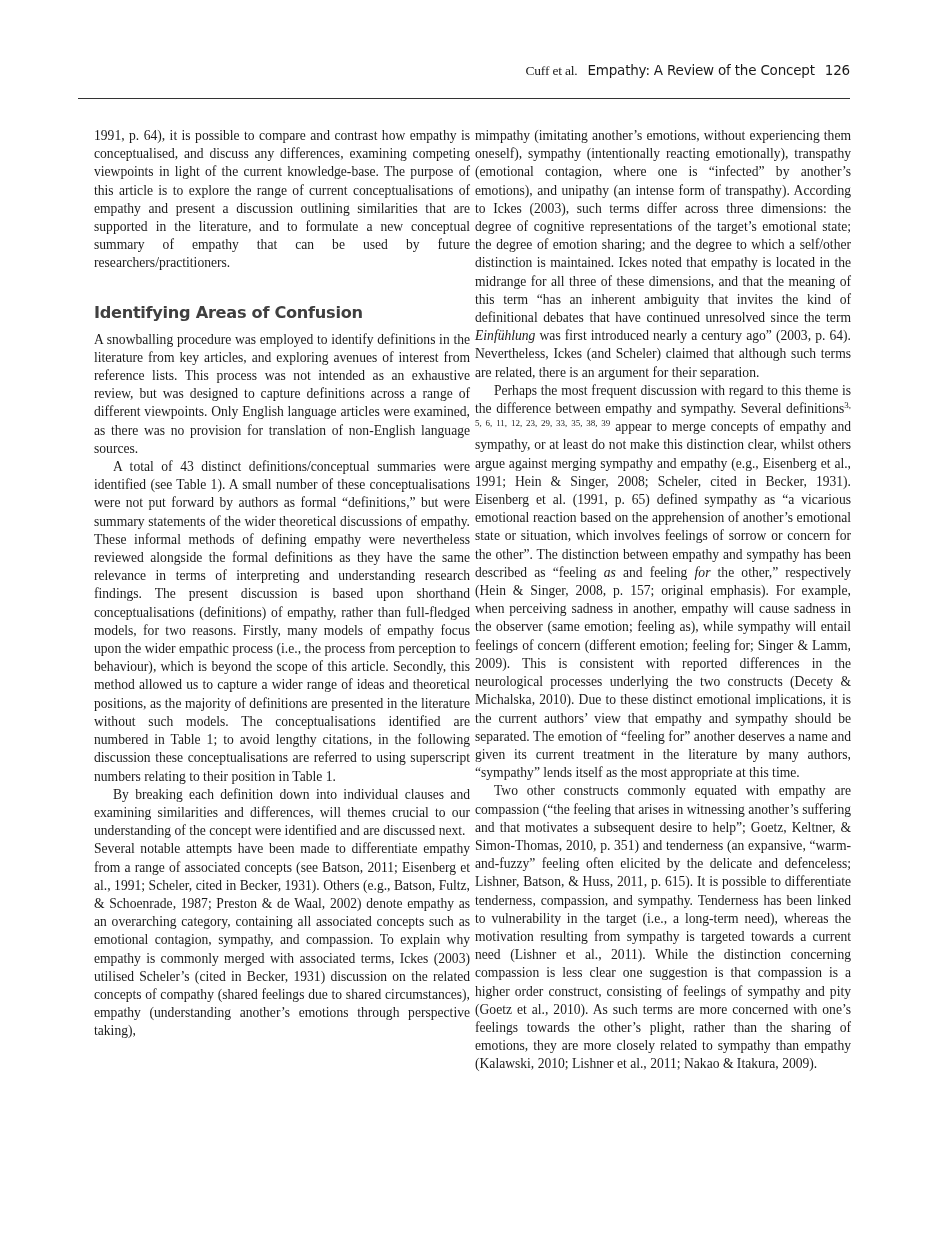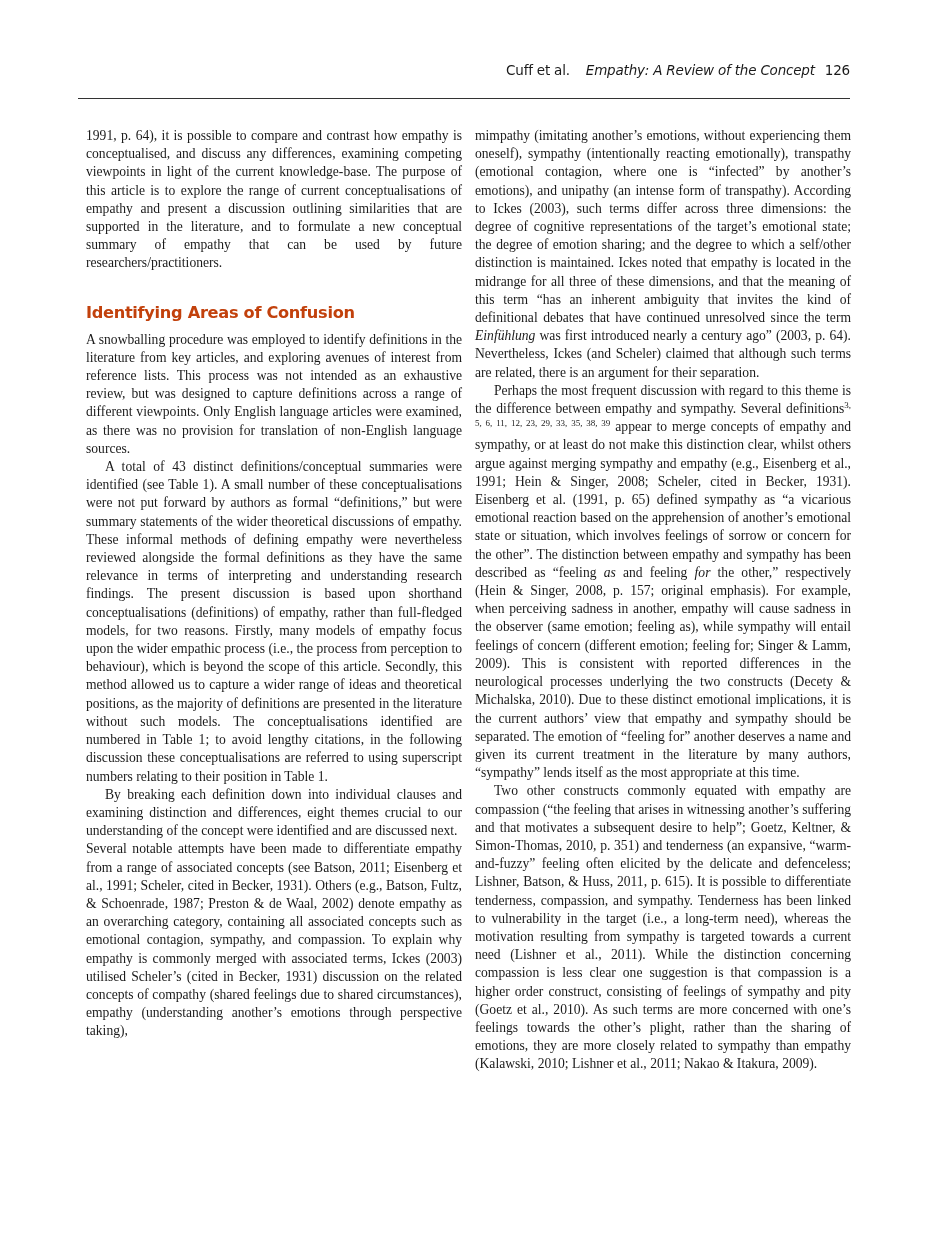--- a/index.html
+++ b/index.html
@@ -2,59 +2,59 @@
 <html><head>
   <meta charset="utf-8">
   <style>
     html, body { margin: 0; padding: 0; background: #ffffff; }
     body { width: 925px; height: 1234px; position: relative; overflow: hidden; }
     .header {
       position: absolute; left: 78px; top: 62px; width: 772px; height: 26px;
       text-align: right; font-family: "DejaVu Sans", sans-serif; font-size: 13.5px; color: #1a1a1a;
       letter-spacing: -0.2px;
     }
-    .header .authors { margin-right: 16px; }
-    .header .title { font-style: italic; margin-right: 10px; }
+    .header .authors { margin-right: 10px; font-family: Liberation Serif, serif; }
+    .header .title { margin-right: 10px; }
     .rule {
       position: absolute; left: 78px; top: 98px; width: 772px; height: 0;
       border-top: 1.3px solid #333;
     }
     .col {
       position: absolute; top: 127px; width: 376px;
       font-family: "Liberation Serif", serif; font-size: 13.6px; line-height: 18.2px;
       color: #1a1a1a; text-align: justify; hyphens: manual;
     }
-    .col-left { left: 86px; }
+    .col-left { left: 94px; }
     .col-right { left: 475px; }
     .col p { margin: 0; }
     .col p.indent { text-indent: 19px; }
     .col h2 {
       font-family: "DejaVu Sans", sans-serif; font-weight: bold; font-size: 16.2px;
-      line-height: 21px; margin: 0; color: #c2410c; letter-spacing: -0.3px; text-align: left;
+      line-height: 21px; margin: 0; color: #404040; letter-spacing: -0.3px; text-align: left;
     }
     .h-identify { margin-top: 29px !important; margin-bottom: 8px !important; }
     .h-distinguish { margin-top: 30px !important; margin-bottom: 8px !important; }
     sup { font-size: 9px; line-height: 0; vertical-align: 5px; }
     em { }
   </style>
 </head>
 <body>
 
 <div class="header">
   <span class="authors">Cuff et al.</span><span class="title">Empathy: A Review of the Concept</span><span class="pagenum">126</span>
 </div>
 <div class="rule"></div>
 
 <div class="col col-left">
   <p>1991, p. 64), it is possible to compare and contrast how empathy is conceptualised, and discuss any differences, examining com­peting viewpoints in light of the current knowledge-base. The purpose of this article is to explore the range of current concep­tualisations of empathy and present a discussion outlining simi­larities that are supported in the literature, and to formulate a new conceptual summary of empathy that can be used by future researchers/practitioners.</p>
 
   <h2 class="h-identify">Identifying Areas of Confusion</h2>
   <p>A snowballing procedure was employed to identify definitions in the literature from key articles, and exploring avenues of interest from reference lists. This process was not intended as an exhaustive review, but was designed to capture definitions across a range of different viewpoints. Only English language articles were examined, as there was no provision for translation of non-English language sources.</p>
   <p class="indent">A total of 43 distinct definitions/conceptual summaries were identified (see Table 1). A small number of these conceptualisa­tions were not put forward by authors as formal “definitions,” but were summary statements of the wider theoretical discus­sions of empathy. These informal methods of defining empathy were nevertheless reviewed alongside the formal definitions as they have the same relevance in terms of interpreting and under­standing research findings. The present discussion is based upon shorthand conceptualisations (definitions) of empathy, rather than full-fledged models, for two reasons. Firstly, many models of empathy focus upon the wider empathic process (i.e., the process from perception to behaviour), which is beyond the scope of this article. Secondly, this method allowed us to cap­ture a wider range of ideas and theoretical positions, as the majority of definitions are presented in the literature without such models. The conceptualisations identified are numbered in Table 1; to avoid lengthy citations, in the following discussion these conceptualisations are referred to using superscript num­bers relating to their position in Table 1.</p>
-  <p class="indent">By breaking each definition down into individual clauses and examining distinction and differences, eight themes crucial to our understanding of the concept were identified and are dis­cussed next.</p>
+  <p class="indent">By breaking each definition down into individual clauses and examining similarities and differences, will themes crucial to our understanding of the concept were identified and are dis­cussed next.</p>
 
   <p>Several notable attempts have been made to differentiate empa­thy from a range of associated concepts (see Batson, 2011; Eisenberg et al., 1991; Scheler, cited in Becker, 1931). Others (e.g., Batson, Fultz, &amp; Schoenrade, 1987; Preston &amp; de Waal, 2002) denote empathy as an overarching category, containing all associated concepts such as emotional contagion, sympathy, and compassion. To explain why empathy is commonly merged with associated terms, Ickes (2003) utilised Scheler’s (cited in Becker, 1931) discussion on the related concepts of compathy (shared feelings due to shared circumstances), empathy (under­standing another’s emotions through perspective taking),</p>
 </div>
 
 <div class="col col-right">
   <p><span>mimpathy (imitating another’s emotions, without experiencing them oneself), sympathy (intentionally reacting emotionally), transpathy (emotional contagion, where one is “infected” by another’s emotions), and unipathy (an intense form of transpa­thy). According to Ickes (2003), such terms differ across three dimensions: the degree of cognitive representations of the tar­get’s emotional state; the degree of emotion sharing; and the degree to which a self/other distinction is maintained. Ickes noted that empathy is located in the midrange for all three of these dimensions, and that the meaning of this term “has an inherent ambiguity that invites the kind of definitional debates that have continued unresolved since the term </span><em>Einfühlung</em><span> was first introduced nearly a century ago” (2003, p. 64). Nevertheless, Ickes (and Scheler) claimed that although such terms are related, there is an argument for their separation.</span></p>
   <p class="indent"><span>Perhaps the most frequent discussion with regard to this theme is the difference between empathy and sympathy. Several definitions</span><sup>3, 5, 6, 11, 12, 23, 29, 33, 35, 38, 39</sup><span> appear to merge concepts of empathy and sympathy, or at least do not make this distinction clear, whilst others argue against merging sympathy and empathy (e.g., Eisenberg et al., 1991; Hein &amp; Singer, 2008; Scheler, cited in Becker, 1931). Eisenberg et al. (1991, p. 65) defined sympathy as “a vicarious emotional reaction based on the apprehension of another’s emotional state or situation, which involves feelings of sorrow or concern for the other”. The distinction between empathy and sympathy has been described as “feeling </span><em>as</em><span> and feeling </span><em>for</em><span> the other,” respectively (Hein &amp; Singer, 2008, p. 157; original emphasis). For example, when perceiving sadness in another, empathy will cause sad­ness in the observer (same emotion; feeling as), while sympa­thy will entail feelings of concern (different emotion; feeling for; Singer &amp; Lamm, 2009). This is consistent with reported differences in the neurological processes underlying the two constructs (Decety &amp; Michalska, 2010). Due to these distinct emotional implications, it is the current authors’ view that empathy and sympathy should be separated. The emotion of “feeling for” another deserves a name and given its current treatment in the literature by many authors, “sympathy” lends itself as the most appropriate at this time.</span></p>
   <p class="indent">Two other constructs commonly equated with empathy are compassion (“the feeling that arises in witnessing another’s suffering and that motivates a subsequent desire to help”; Goetz, Keltner, &amp; Simon-Thomas, 2010, p. 351) and tender­ness (an expansive, “warm-and-fuzzy” feeling often elicited by the delicate and defenceless; Lishner, Batson, &amp; Huss, 2011, p. 615). It is possible to differentiate tenderness, com­passion, and sympathy. Tenderness has been linked to vulner­ability in the target (i.e., a long-term need), whereas the motivation resulting from sympathy is targeted towards a cur­rent need (Lishner et al., 2011). While the distinction concern­ing compassion is less clear one suggestion is that compassion is a higher order construct, consisting of feelings of sympathy and pity (Goetz et al., 2010). As such terms are more con­cerned with one’s feelings towards the other’s plight, rather than the sharing of emotions, they are more closely related to sympathy than empathy (Kalawski, 2010; Lishner et al., 2011; Nakao &amp; Itakura, 2009).</p>
 </div>
 

